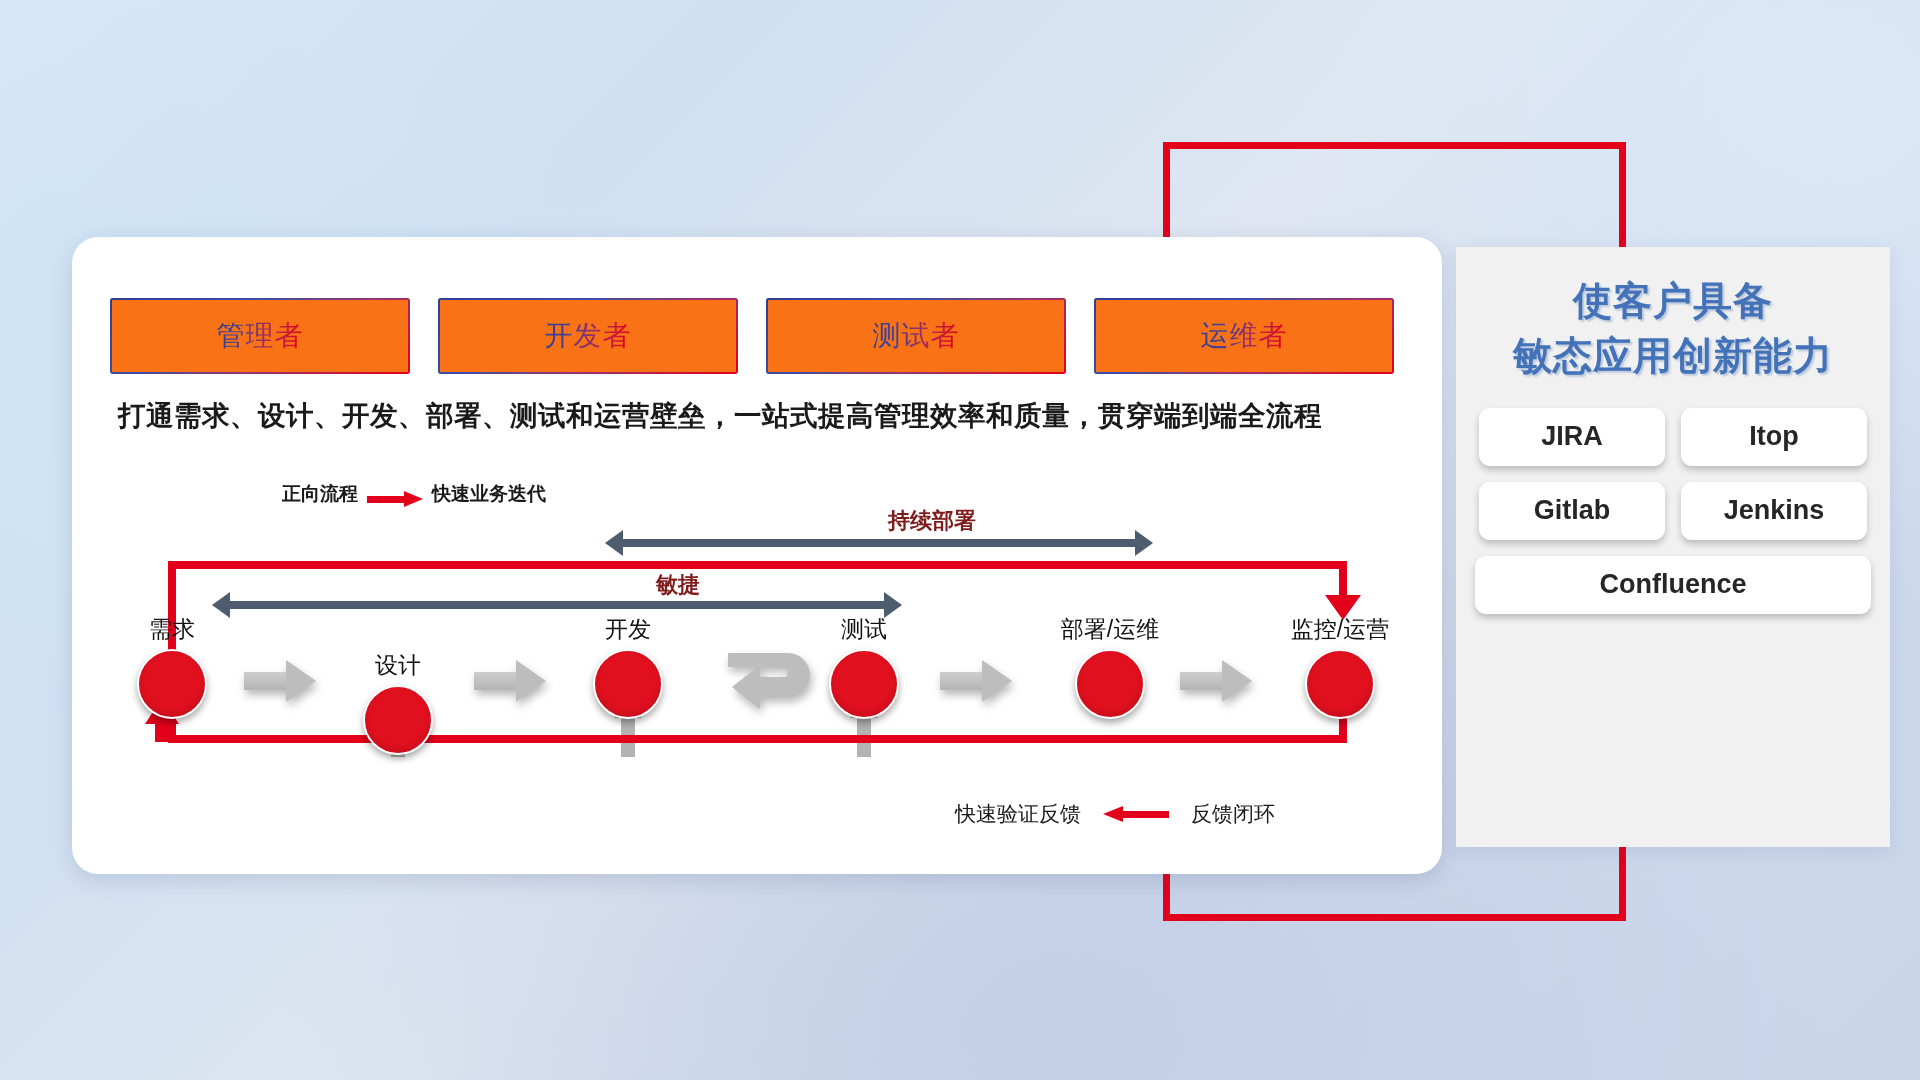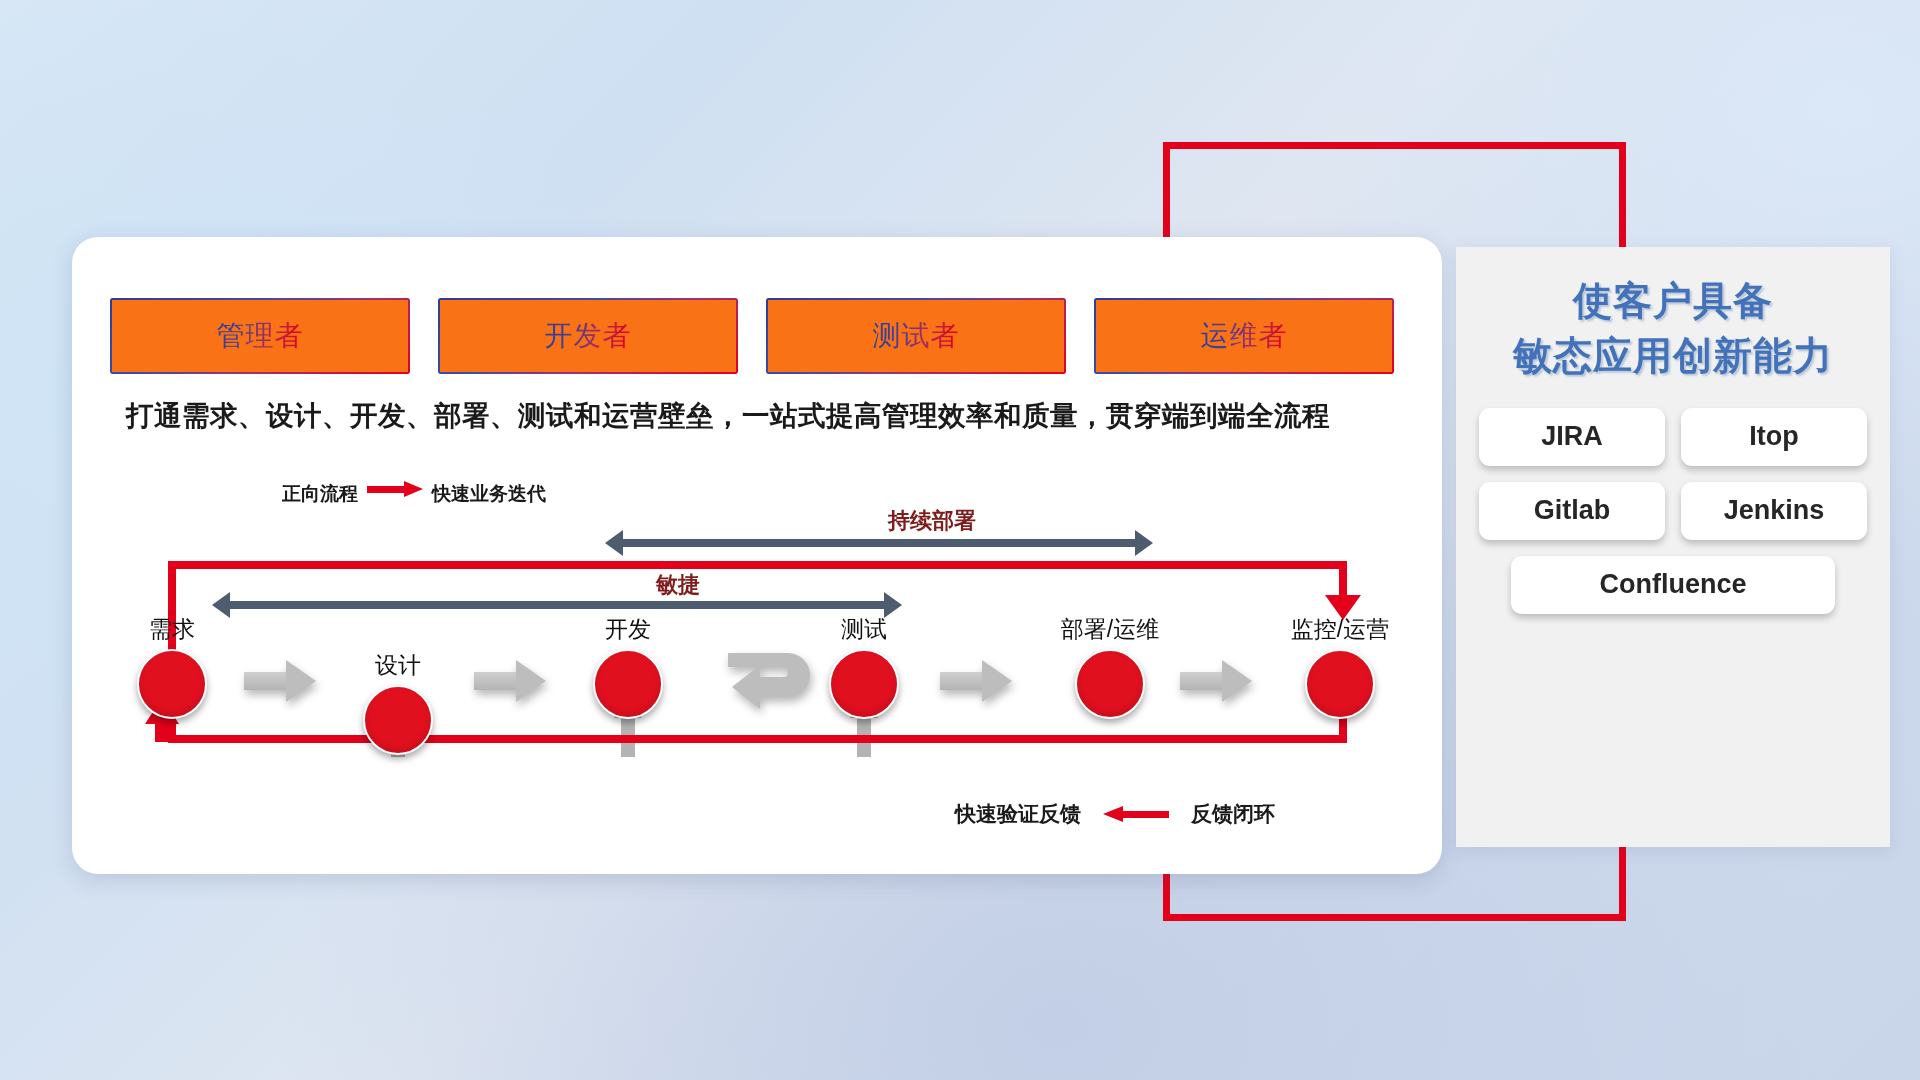--- a/index.html
+++ b/index.html
@@ -46,25 +46,25 @@
   .role-label{
     font-size:28px;font-weight:400;letter-spacing:1px;
     background:linear-gradient(100deg,#2b3f96 0%,#4b3f94 30%,#b12a52 62%,#e3001b 95%);
     -webkit-background-clip:text;background-clip:text;color:transparent;
     position:relative;z-index:2;
   }
 
   
   #headline{
     position:absolute;left:0;top:398px;width:1440px;text-align:center;
-    font-size:27.5px;font-weight:bold;color:#1a1a1a;letter-spacing:.5px;z-index:5;margin-left:8px;
-  }
-
-  
-  #legend-forward{position:absolute;left:282px;top:481px;display:flex;align-items:flex-start;gap:9px;z-index:6;}
+    font-size:27.5px;font-weight:bold;color:#1a1a1a;letter-spacing:.5px;z-index:5;
+  }
+
+  
+  #legend-forward{position:absolute;left:282px;top:481px;display:flex;align-items:flex-end;gap:9px;z-index:6;}
   #legend-forward .lf-txt{font-size:19px;font-weight:bold;color:#1a1a1a;}
   .red-arrow-r{width:56px;height:16px;position:relative;}
   .red-arrow-r .shaft{position:absolute;left:0;top:5px;width:38px;height:7px;background:#e3001b;}
   .red-arrow-r .head{position:absolute;right:0;top:0;width:0;height:0;
     border-top:8px solid transparent;border-bottom:8px solid transparent;border-left:19px solid #e3001b;}
   .red-arrow-l{width:66px;height:16px;position:relative;}
   .red-arrow-l .shaft{position:absolute;right:0;top:5px;width:46px;height:7px;background:#e3001b;}
   .red-arrow-l .head{position:absolute;left:0;top:0;width:0;height:0;
     border-top:8px solid transparent;border-bottom:8px solid transparent;border-right:20px solid #e3001b;}
 
@@ -108,41 +108,41 @@
   .blk-arrow .b{position:absolute;left:0;top:12px;width:44px;height:18px;
     background:linear-gradient(180deg,#cfcfcf,#b4b4b4);}
   .blk-arrow .h{position:absolute;right:0;top:0;width:0;height:0;
     border-top:21px solid transparent;border-bottom:21px solid transparent;border-left:30px solid #bdbdbd;}
 
   #uturn{position:absolute;left:726px;top:647px;width:104px;height:72px;z-index:5;
     filter:drop-shadow(2px 5px 4px rgba(0,0,0,.28));}
 
   
   #legend-feedback{position:absolute;left:955px;top:800px;display:flex;align-items:center;gap:22px;z-index:6;}
-  #legend-feedback span{font-size:21px;font-weight:bold;color:#1a1a1a;}
+  #legend-feedback span{font-size:21px;font-weight:normal;color:#1a1a1a;}
 
   
   #right-panel{
     position:absolute;left:1456px;top:247px;width:434px;height:600px;
     background:#f1f1f1;z-index:4;box-shadow:0 4px 16px rgba(60,80,120,.12);
   }
   #panel-title{padding-top:26px;text-align:center;}
   #panel-title div{
     font-size:39px;font-weight:bold;color:#4472b8;line-height:1.42;letter-spacing:1px;
     text-shadow:2px 2px 2px rgba(120,150,190,.45);
   }
   #tools{margin-top:24px;padding:0 12px;display:flex;flex-wrap:wrap;gap:16px 16px;justify-content:center;}
   .tool{
     background:#ffffff;border-radius:11px;height:58px;
     display:flex;align-items:center;justify-content:center;
     font-size:27px;font-weight:bold;color:#262626;
     box-shadow:0 4px 7px rgba(0,0,0,.22);
     width:186px;
   }
-  .tool.wide{width:324px;}
+  .tool.wide{width:396px;}
 </style>
 </head>
 <body>
 
 <div id="red-frame"></div>
 
 <div id="white-card"></div>
 
 <div id="roles">
   <div class="role-box">

